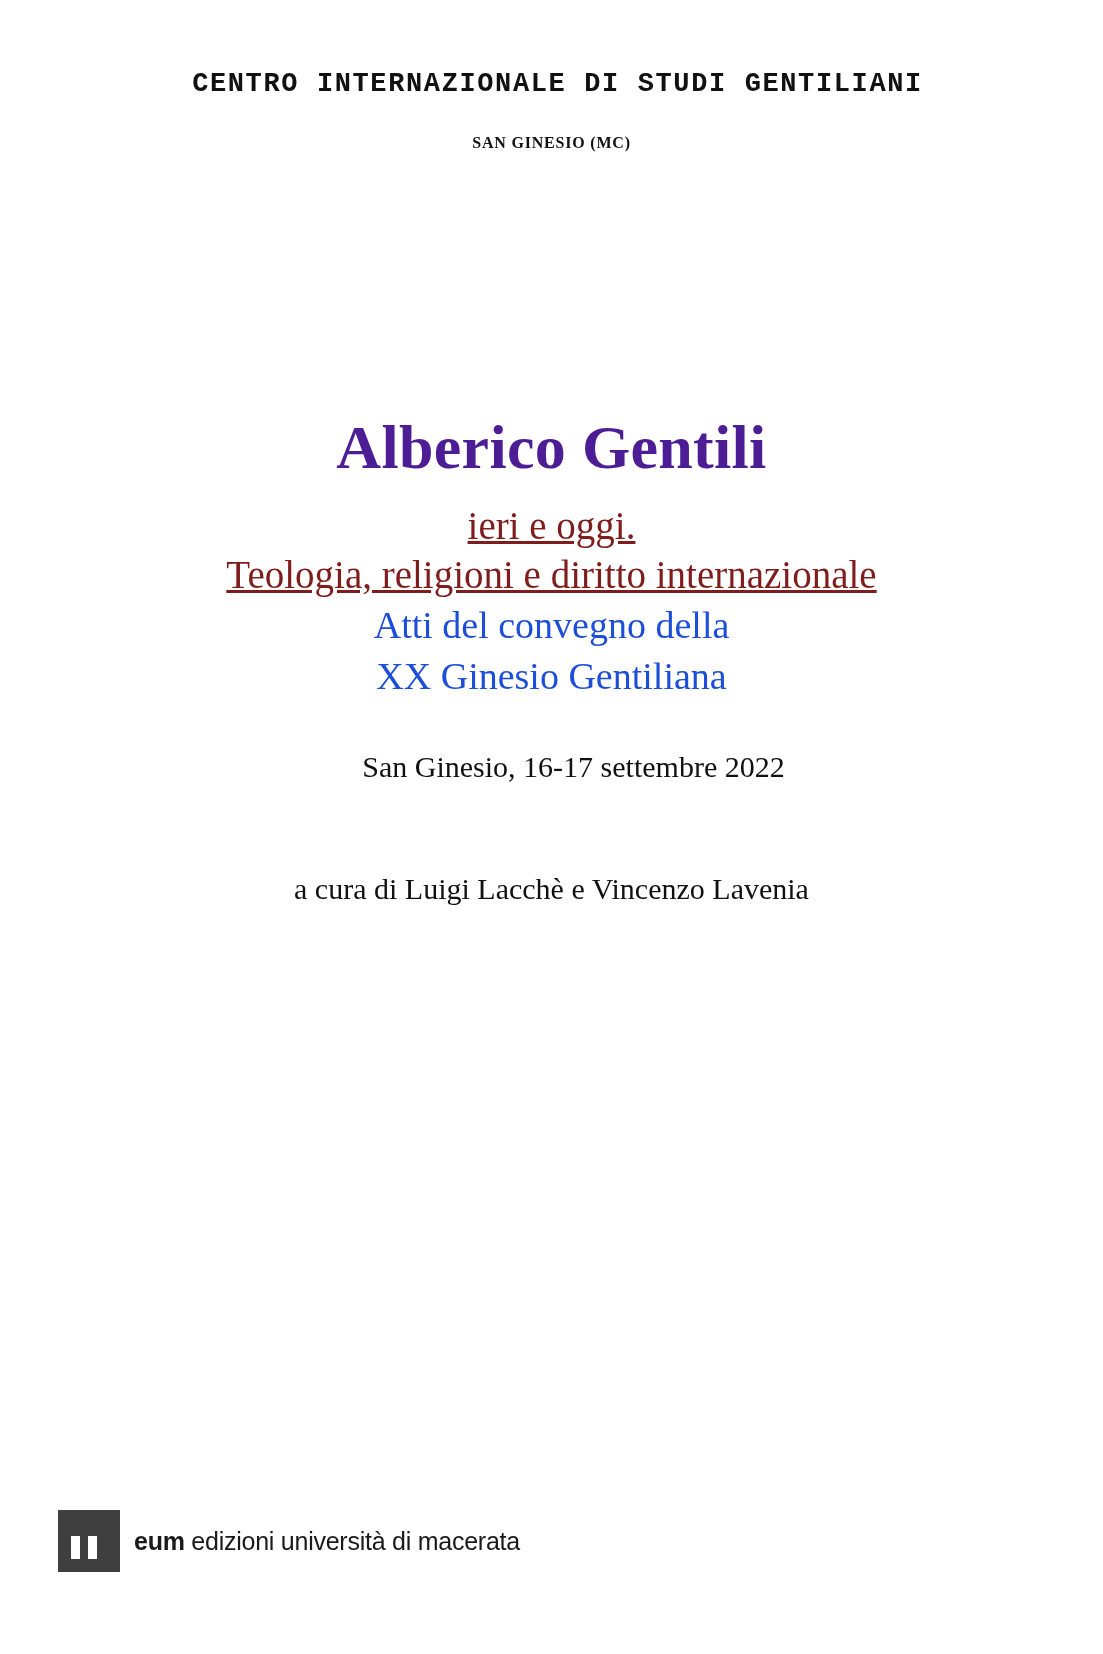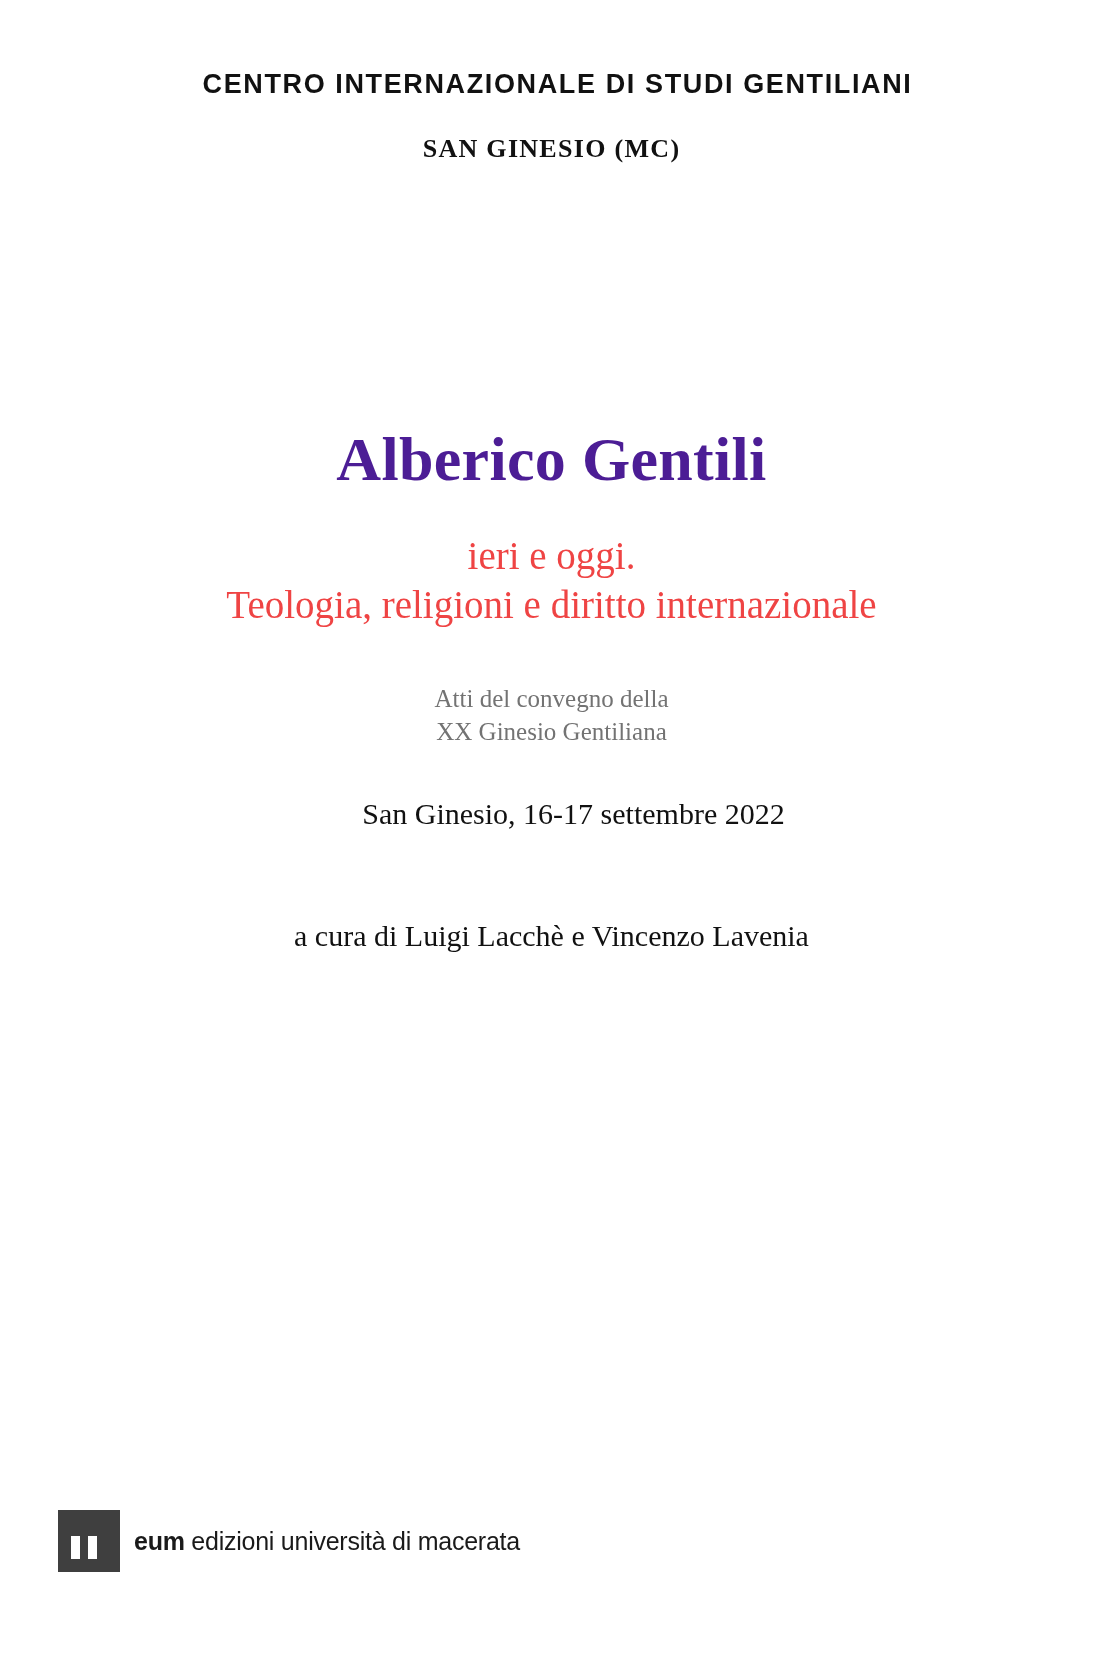--- a/index.html
+++ b/index.html
@@ -23,33 +23,33 @@
     align-items: center;
   }
 
   
   .header {
     width: 100%;
     text-align: center;
     margin-top: 68px;
   }
   .institution {
-    font-family: Liberation Sans, sans-serif;
+    font-family: Liberation Mono, monospace;
     font-size: 27px;
     letter-spacing: 0.06em;
     font-weight: 600;
     color: #111111;
     line-height: 1.2;
     text-transform: uppercase;
     margin-left: 12px;
   }
   .city {
     margin-top: 34px;
     font-family: "Liberation Serif", serif;
-    font-size: 26px;
+    font-size: 16px;
     letter-spacing: 0.05em;
     font-weight: 600;
     color: #111111;
     text-transform: uppercase;
   }
 
   
   .title-block {
     width: 100%;
     text-align: center;
@@ -57,34 +57,34 @@
   }
   .main-title {
     color: #4c1d95;
     font-family: "Liberation Serif", serif;
     font-size: 62px;
     font-weight: 700;
     line-height: 1.08;
     letter-spacing: 0.005em;
   }
   .subtitle {
-    margin-top: 38px;
+    margin-top: 20px;
     font-size: 39px;
     line-height: 1.26;
     font-weight: 400;
-    color: #ef4444;
+    color: #7f1d1d;
+    text-decoration: underline;
   }
   .subtitle .line2 {
     display: block;
   }
   .proceedings {
-    margin-top: 52px;
-    font-size: 25px;
+    font-size: 38px;
     line-height: 1.35;
-    color: #737373;
+    color: #1d4ed8;
   }
   .proceedings .line2 {
     display: block;
   }
   .place-date {
     margin-top: 48px;
     font-size: 30px;
     color: #111111;
     margin-left: 44px;
   }

